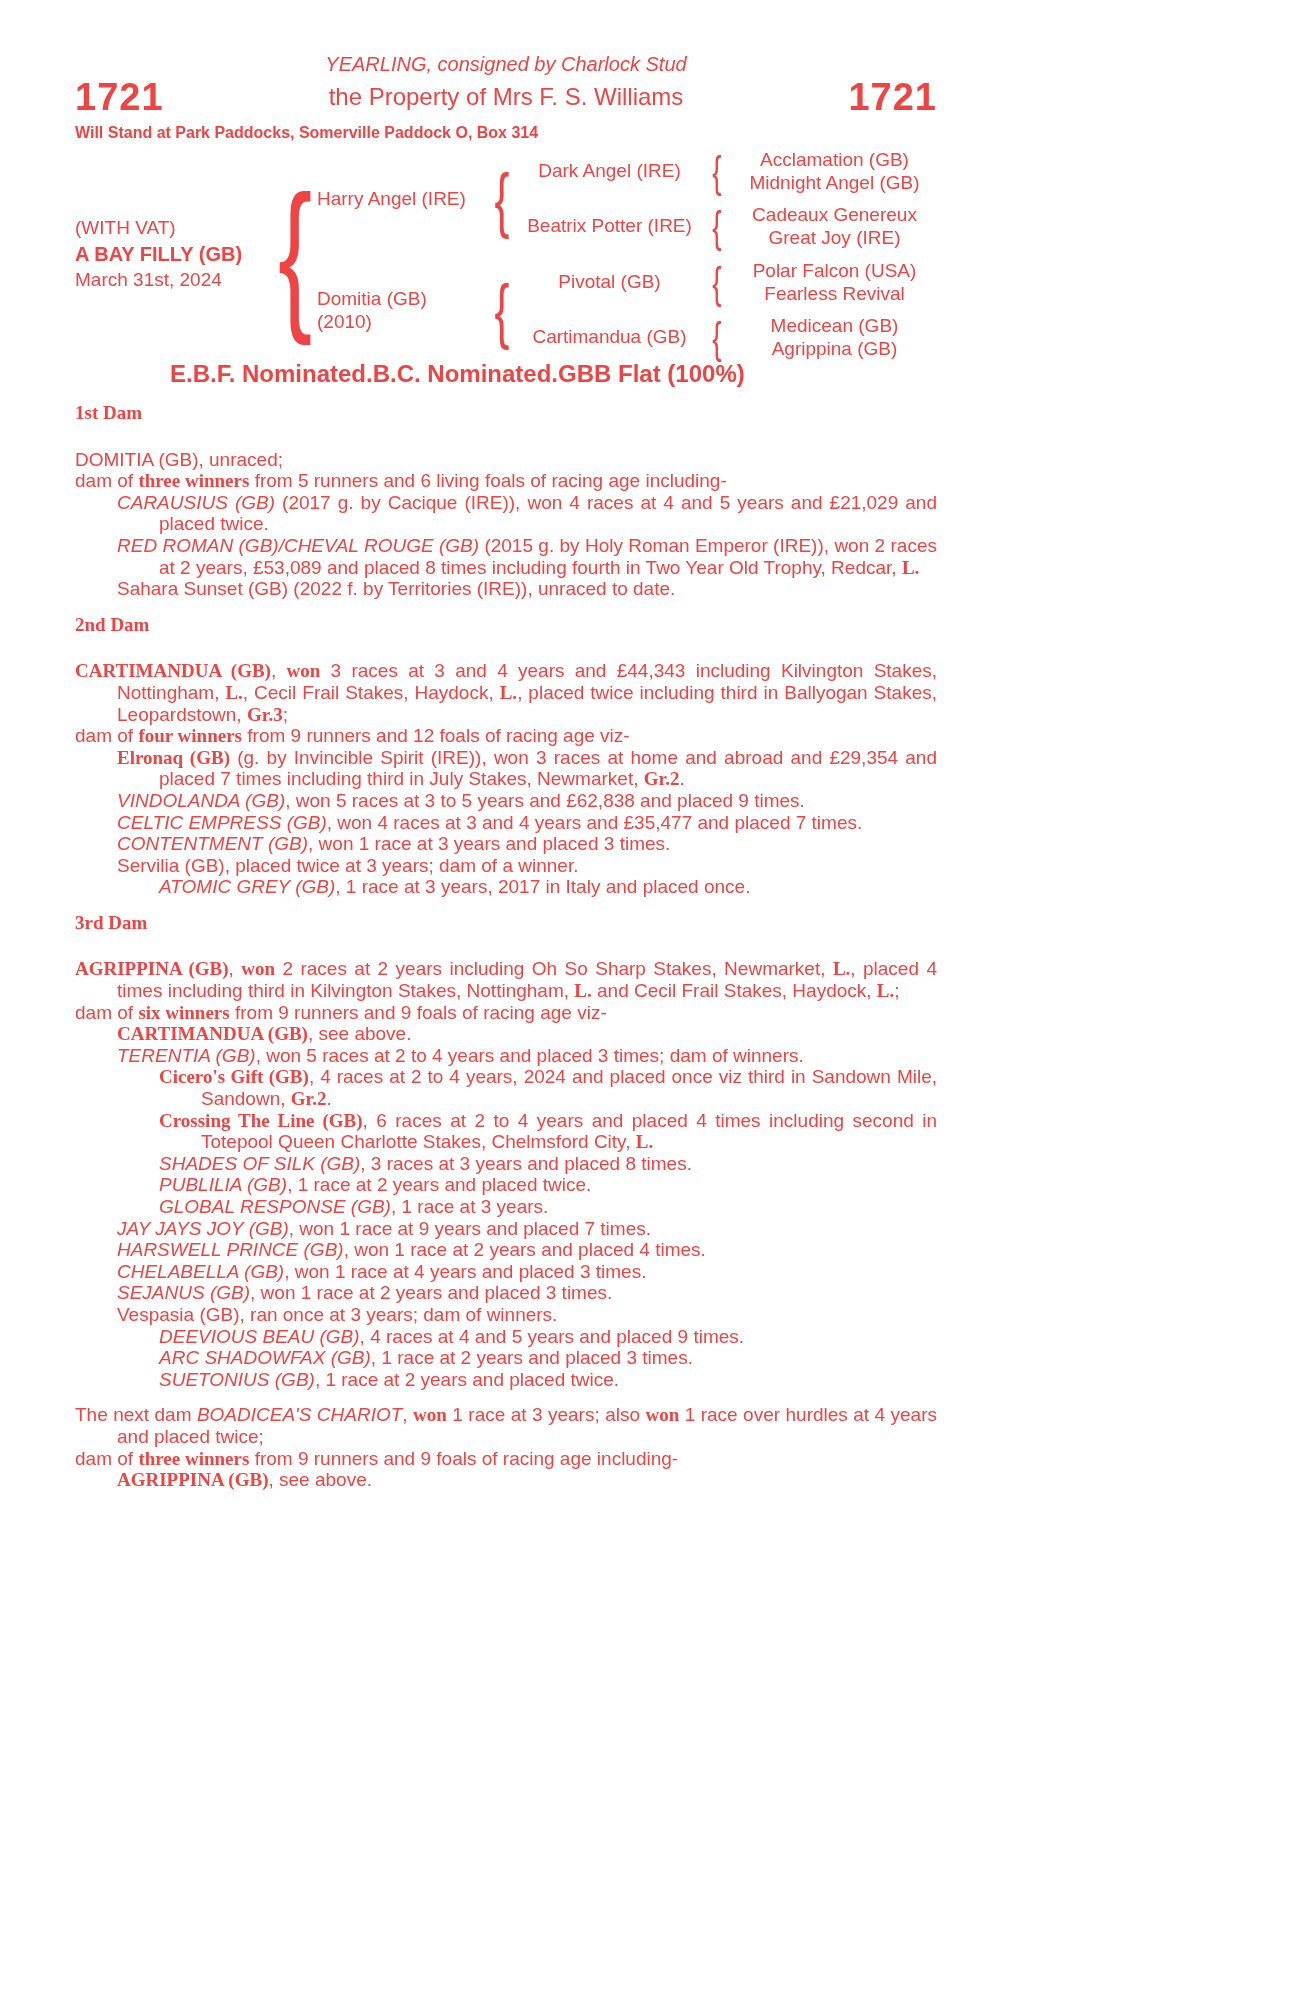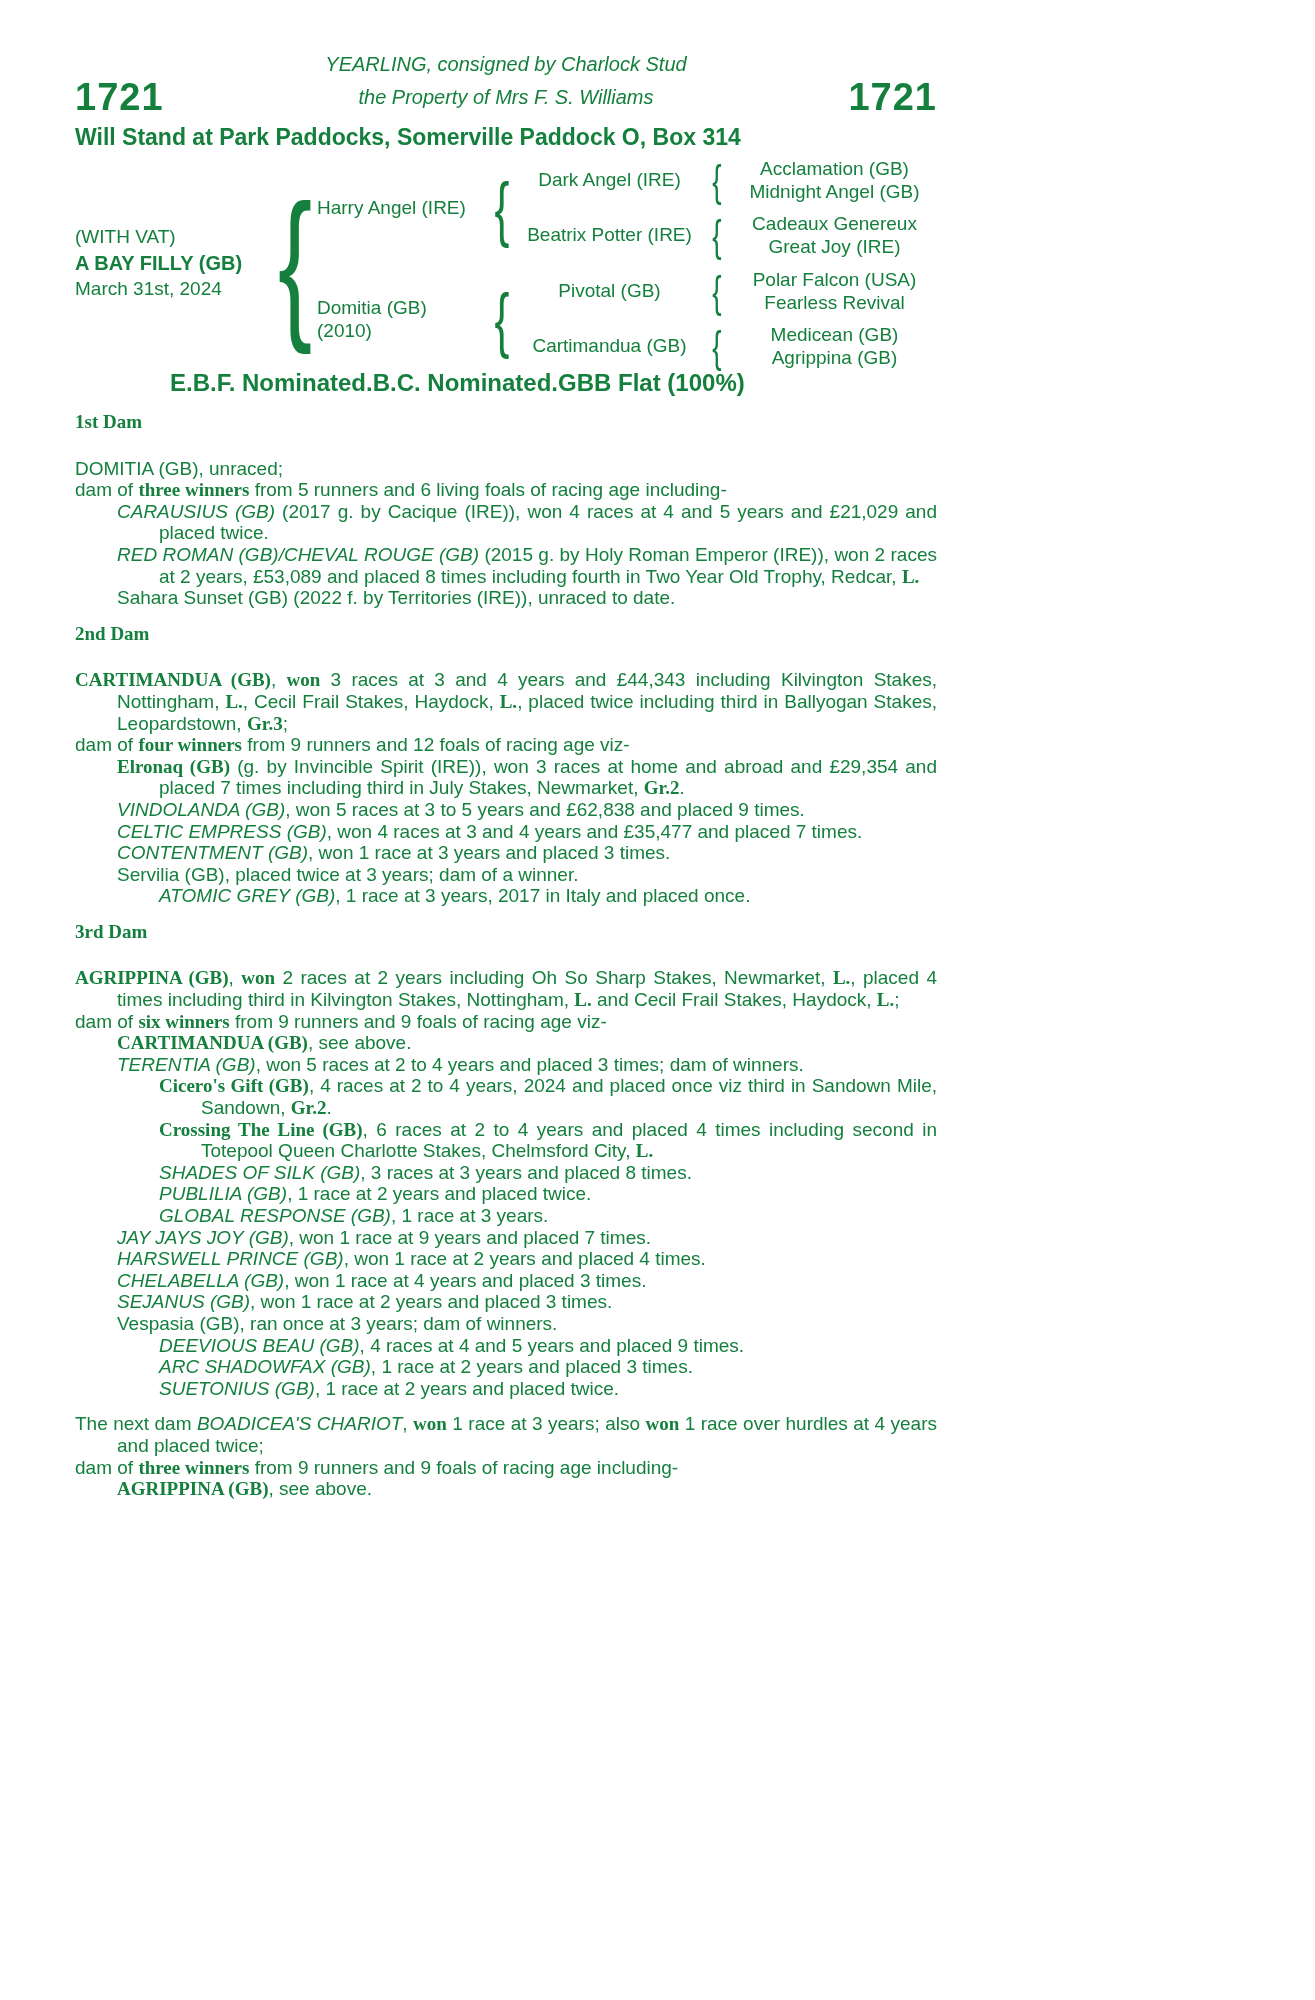--- a/index.html
+++ b/index.html
@@ -1,31 +1,31 @@
 <!DOCTYPE html>
 <html><head>
 <meta charset="utf-8">
 <style>
   * { box-sizing: border-box; }
   html, body { margin: 0; padding: 0; background: #ffffff; }
   .page {
     width: 1315px; height: 2000px; background: #ffffff;
     font-family: "Liberation Sans", "DejaVu Sans", sans-serif;
-    color: #15803d; position: relative; overflow: hidden;
+    color: #ef4444; position: relative; overflow: hidden;
   }
   .content { width: 862px; margin-left: 75px; padding-top: 52px; }
   .b { font-weight: bold; font-family: Liberation Serif, serif; }
   .i { font-style: italic; }
 
   
   .consign-line { text-align: center; font-style: italic; font-size: 20px; line-height: 24px; }
   .lot-row { display: flex; justify-content: space-between; align-items: center; margin-top: 2px; }
   .lot-number { font-size: 38px; font-weight: bold; line-height: 1; letter-spacing: 1px; }
-  .property { font-style: italic; font-size: 20px; }
-  .stand-line { font-weight: bold; font-size: 23px; margin-top: 8px; }
+  .property { font-size: 24px; }
+  .stand-line { font-weight: bold; font-size: 16px; margin-top: 8px; }
 
   
   .pedigree { display: flex; align-items: center; margin-top: 6px; font-size: 19px; }
   .ped-subject { width: 205px; line-height: 26px; }
   .ped-subject .subject-name { font-weight: bold; font-size: 20px; }
   .gen1-stack { display: flex; flex-direction: column; gap: 10px; }
   .gen1-group { display: flex; align-items: center; }
   .gen1-name  { width: 170px; line-height: 23px; }
   .gen2-stack { display: flex; flex-direction: column; gap: 9px; }
   .gen2-group { display: flex; align-items: center; text-align: center; }

